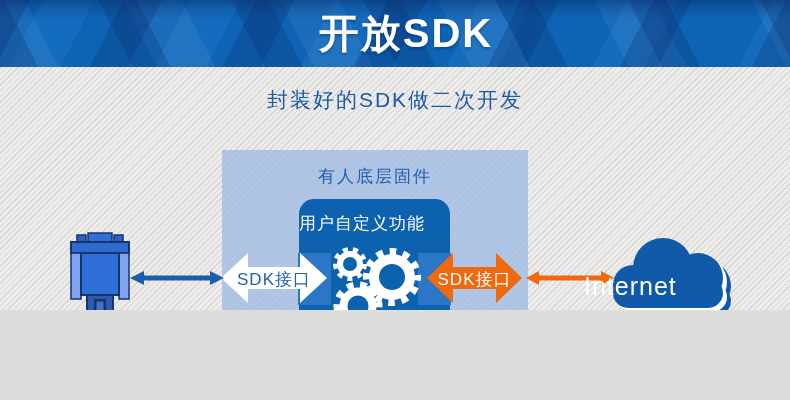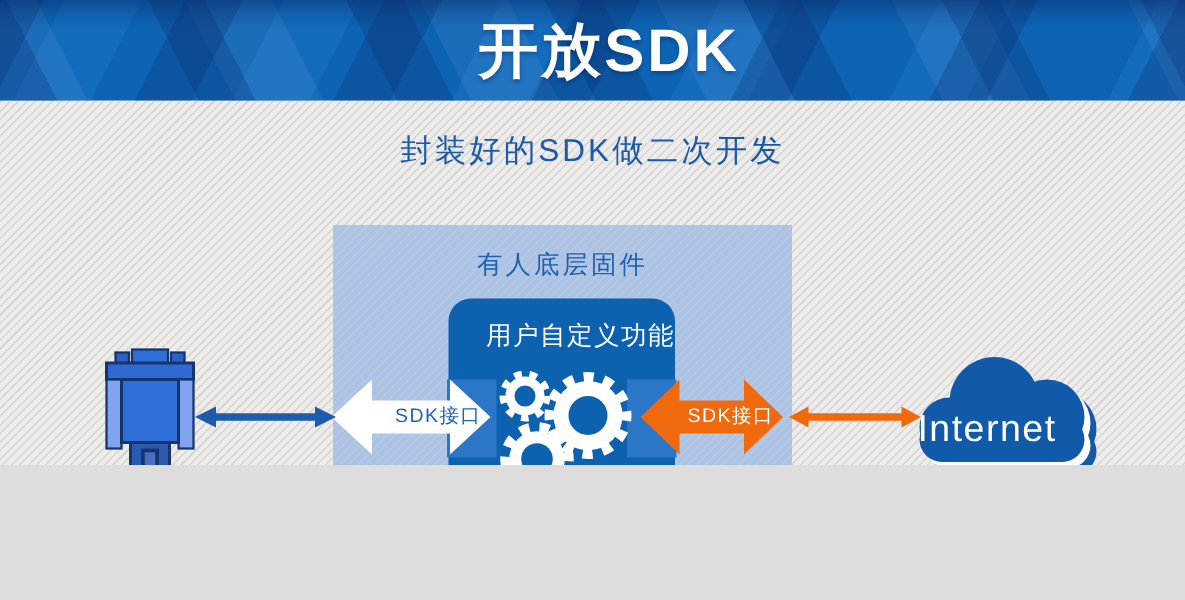--- a/index.html
+++ b/index.html
@@ -41,49 +41,49 @@
   }
   .panel-label {
     position:absolute; left:222px; top:165px; width:306px; text-align:center;
     color:#2061ae; font-size:17px; letter-spacing:2px;
   }
   .fw-box {
     position:absolute; left:299px; top:199px; width:151px; height:140px;
     background:#0d62b0; border-radius:15px;
   }
   .fw-box-label {
-    position:absolute; left:299px; top:212px; width:151px; text-align:right;
+    position:absolute; left:299px; top:212px; width:151px; text-align:left;
     color:#ffffff; font-size:17px; letter-spacing:1px;
   }
   .patch { position:absolute; width:33px; height:52px; background:#2b76c6; }
   .patch-left  { left:298px; top:253px; }
   .patch-right { left:418px; top:253px; }
 
   .gears-svg { position:absolute; left:320px; top:240px; }
 
   
   .sdk-arrow { position:absolute; top:251px; }
   .sdk-arrow-left  { left:221px; }
   .sdk-arrow-right { left:427px; }
   .sdk-label {
-    position:absolute; top:268px; font-size:13px; letter-spacing:1px; text-align:right;
+    position:absolute; top:268px; font-size:17px; letter-spacing:1px; text-align:center;
   }
   .sdk-label-left  { left:227px; width:94px; color:#1c64b4; }
   .sdk-label-right { left:433px; width:83px; color:#ffffff; }
 
   
   .link-arrow { position:absolute; top:269px; }
   .link-arrow-left  { left:130px; }
   .link-arrow-right { left:526px; }
 
   
   .serial-svg { position:absolute; left:66px; top:230px; }
   .cloud-svg  { position:absolute; left:605px; top:230px; }
   .cloud-text {
-    position:absolute; left:600px; top:272px; width:116px; text-align:center;
+    position:absolute; left:584px; top:272px; width:116px; 
     color:#ffffff; font-size:25px; letter-spacing:1px;
   }
   .end-label {
     position:absolute; top:341px; text-align:center;
     color:#1a5ca9; font-size:19px; font-weight:bold; letter-spacing:2px;
   }
   .end-label-serial  { left:54px;  width:95px; }
   .end-label-network { left:623px; width:95px; }
 </style>
 </head>

